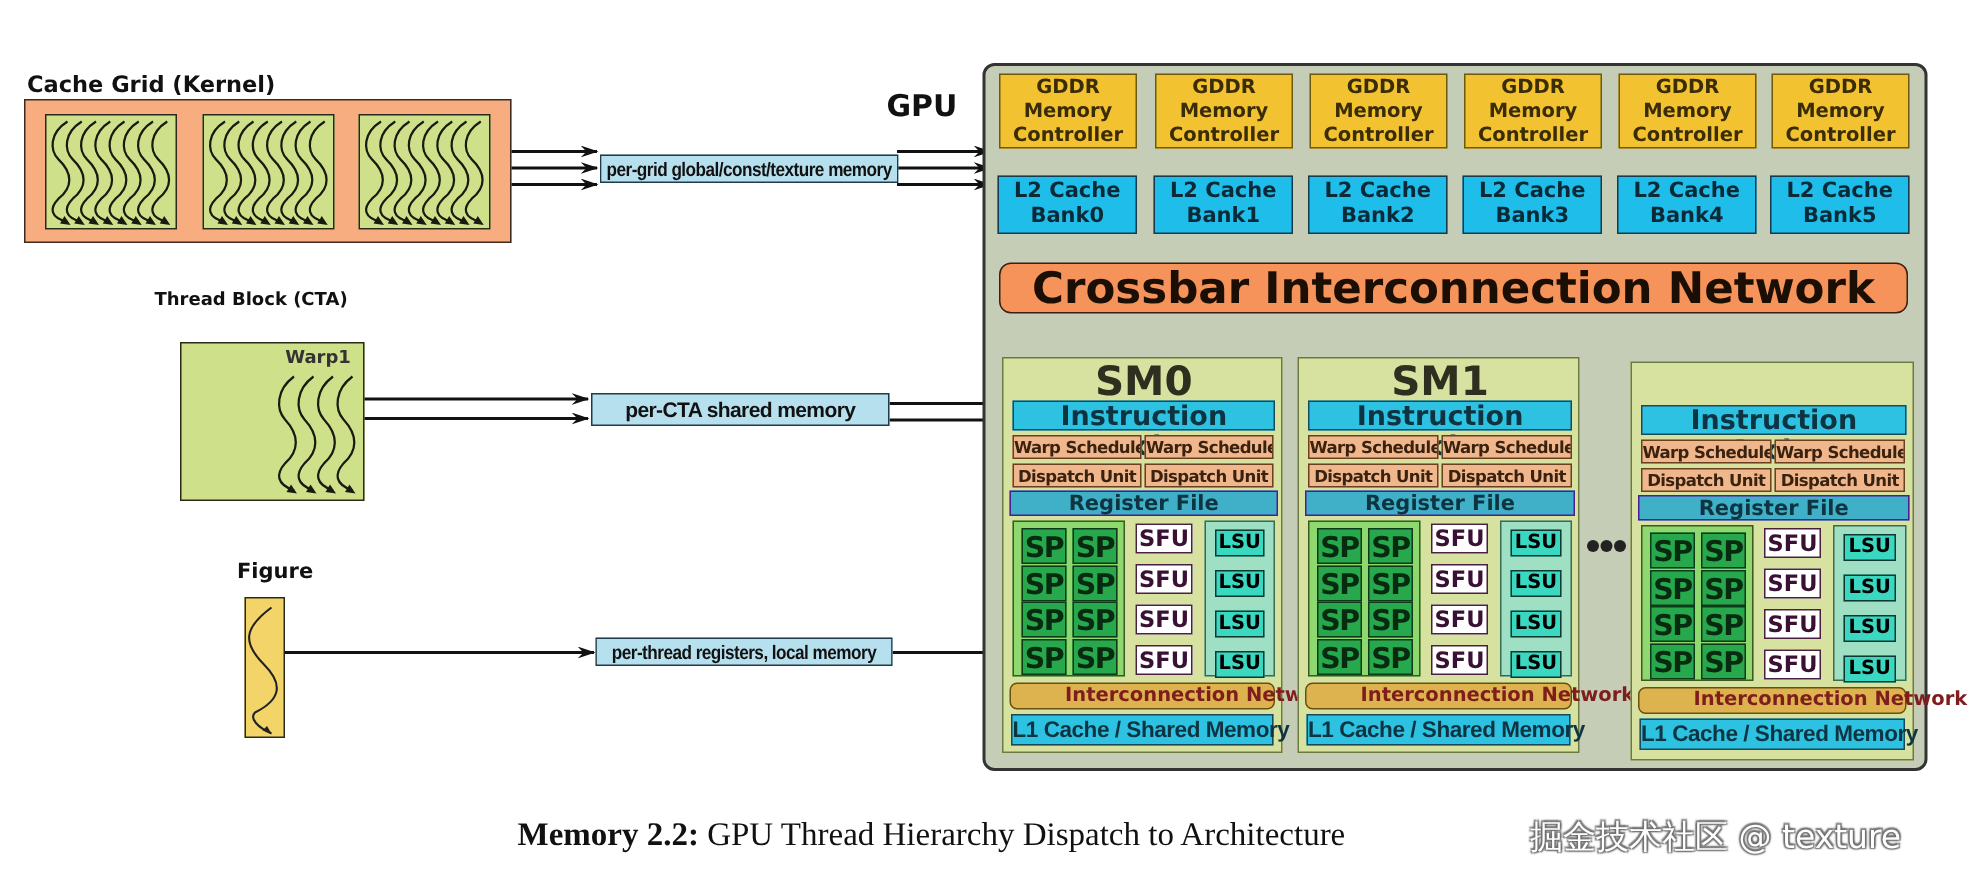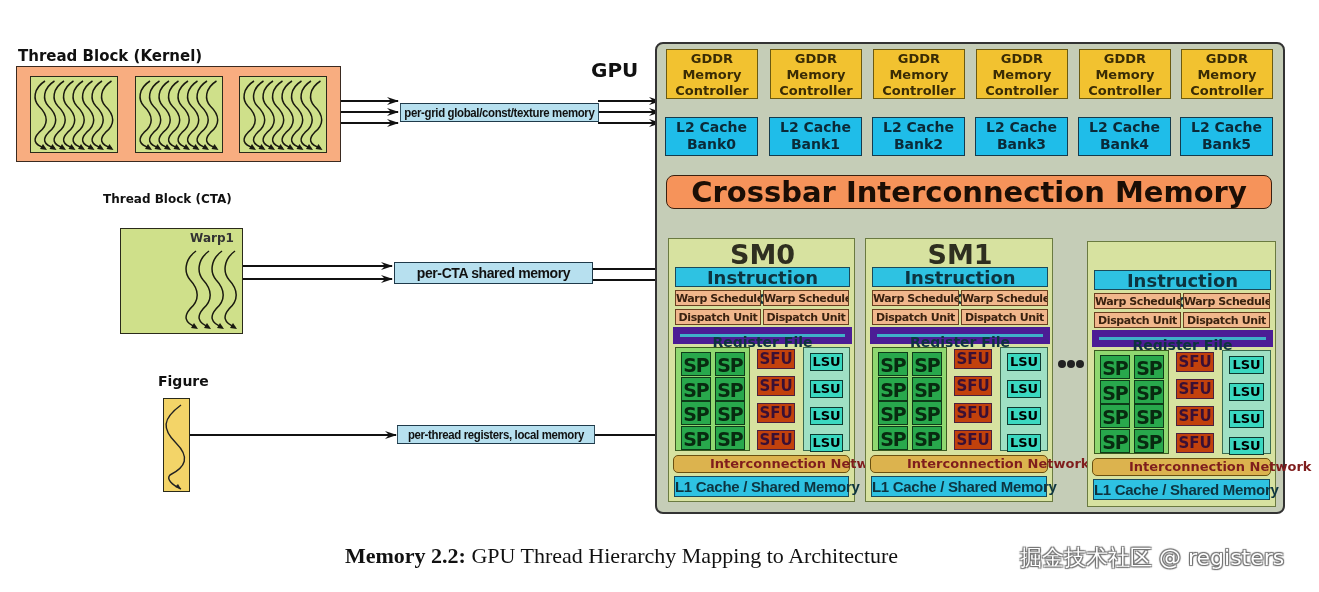--- a/index.html
+++ b/index.html
@@ -28,46 +28,46 @@
         font-weight:bold; font-size:14px; line-height:17px; text-align:center; padding-top:1px; }
   .xbar { background:#f6935a; border:1.5px solid #3a2010; border-radius:8px;
           font-weight:bold; font-size:29px; color:#1b0e05; text-align:center; line-height:32px; }
   .sm { background:#d7e2a0; border:1px solid #6a7a40; }
   .sm-title { font-weight:bold; font-size:27px; color:#2f2f20; text-align:center; line-height:26px; }
   .icache { background:#2ec2e2; border:1px solid #1a4a5a; color:#0d3440;
             font-weight:bold; font-size:18px; text-align:center; line-height:20px; }
   .ws { background:#f1b78c; border:1px solid #6a4020; color:#3a2210;
         font-weight:bold; font-size:11px; text-align:center; line-height:15px; white-space:nowrap;
         overflow:hidden; letter-spacing:-0.4px; }
-  .regfile { background:#3fb0c8; border:7px solid #4c1d95; color:#0d3440;
+  .regfile { background:#3fb0c8; border:1px solid #4c1d95; color:#0d3440;
              font-weight:bold; font-size:14px; text-align:center; line-height:16px; }
   .sp-area { background:#8fd870; border:1px solid #3a5a20; }
   .sp { background:#28a84c; border:1px solid #0d3a18; color:#082a10;
         font-weight:bold; font-size:19px; text-align:center; line-height:24px; letter-spacing:-1px; }
-  .sfu { background:#c2410c; border:1px solid #4a2040; color:#3a1035;
+  .sfu { background:#ffffff; border:1px solid #4a2040; color:#3a1035;
          font-weight:bold; font-size:15px; text-align:center; line-height:19px; }
   .lsu-area { background:#9fe0c4; border:1px solid #3a6a50; }
   .lsu { background:#3ad8c0; border:1px solid #0d3a30; color:#000000;
          font-weight:bold; font-size:13px; text-align:center; line-height:16px; }
   .icn { background:#dcb34e; border:1px solid #6a5010; border-radius:5px; color:#7f1d1d;
          font-weight:bold; font-size:13px; text-align:center; line-height:16px; white-space:nowrap;padding-left:36px; }
   .l1 { background:#2ec2e2; border:1px solid #1a4a5a; color:#0d3440;
         font-family:"Liberation Sans", sans-serif; font-weight:bold; font-size:15px;
         text-align:center; line-height:20px; white-space:nowrap; letter-spacing:-0.3px; }
   .dot { width:8px; height:8px; background:#222; border-radius:50%; }
 
   .caption { font-family:"Liberation Serif", serif; font-size:22px; color:#111; white-space:nowrap; }
   .caption b { font-weight:bold; }
   .watermark { font-family:"DejaVu Sans", sans-serif; font-size:22px; color:#fff; white-space:nowrap;
                text-shadow: 0 0 1px #555, 1px 1px 1px #777, -1px -1px 1px #777, 1px -1px 1px #777, -1px 1px 1px #777; }
 </style>
 </head>
 <body>
 
-<div class="abs lbl" style="left:18px;top:47px;font-size:15px;">Thread Block (Kernel)</div>
+<div class="abs lbl" style="left:18px;top:47px;font-size:15px;">Cache Grid (Kernel)</div>
 <div class="abs grid-outer" style="left:16px;top:66px;width:325px;height:96px;">
   <div class="abs block" style="left:13px;top:9px;width:88px;height:77px;"><svg class="warps" width="88" height="77">
         <path d="M14 4 C 2 11.549999999999999, 2 23.099999999999998, 8 29.26 C 17.6 38.5, 17.6 47.74, 8 55.44 C 2 61.6, 2 67.76, 14 71" fill="none" stroke="#1a1a10" stroke-width="1.5"></path>
         <path d="M16 73 l-7 -1 l3 -5 z" fill="#1a1a10"></path>
         <path d="M23.5 4 C 11.5 11.549999999999999, 11.5 23.099999999999998, 17.5 29.26 C 27.1 38.5, 27.1 47.74, 17.5 55.44 C 11.5 61.6, 11.5 67.76, 23.5 71" fill="none" stroke="#1a1a10" stroke-width="1.5"></path>
         <path d="M25.5 73 l-7 -1 l3 -5 z" fill="#1a1a10"></path>
         <path d="M33 4 C 21 11.549999999999999, 21 23.099999999999998, 27 29.26 C 36.6 38.5, 36.6 47.74, 27 55.44 C 21 61.6, 21 67.76, 33 71" fill="none" stroke="#1a1a10" stroke-width="1.5"></path>
         <path d="M35 73 l-7 -1 l3 -5 z" fill="#1a1a10"></path>
         <path d="M42.5 4 C 30.5 11.549999999999999, 30.5 23.099999999999998, 36.5 29.26 C 46.1 38.5, 46.1 47.74, 36.5 55.44 C 30.5 61.6, 30.5 67.76, 42.5 71" fill="none" stroke="#1a1a10" stroke-width="1.5"></path>
         <path d="M44.5 73 l-7 -1 l3 -5 z" fill="#1a1a10"></path>
@@ -246,21 +246,21 @@
       <div>GDDR</div>
       <div>Memory</div>
       <div>Controller</div>
     </div>
     <div class="abs l2" style="left:1180px;top:117px;width:93px;height:39px;">
       <div>L2 Cache</div>
       <div>Bank5</div>
     </div>
   </div>
 
-<div class="abs xbar" style="left:666px;top:175px;width:606px;height:34px;">Crossbar Interconnection Memory</div>
+<div class="abs xbar" style="left:666px;top:175px;width:606px;height:34px;">Crossbar Interconnection Network</div>
 
 <div id="sm-area">
     <div class="abs sm" style="left:668px;top:238px;width:187px;height:264px;">
       <div class="abs sm-title" style="left:0;top:3px;width:187px;">SM0</div>
       <div class="abs icache" style="left:6px;top:28px;width:175px;height:20px;">Instruction Cache</div>
       <div class="abs ws" style="left:6px;top:51px;width:86px;height:16px;">Warp Scheduler</div>
       <div class="abs ws" style="left:94px;top:51px;width:86px;height:16px;">Warp Scheduler</div>
       <div class="abs ws" style="left:6px;top:70px;width:86px;height:16px;">Dispatch Unit</div>
       <div class="abs ws" style="left:94px;top:70px;width:86px;height:16px;">Dispatch Unit</div>
       <div class="abs regfile" style="left:4px;top:88px;width:179px;height:17px;">Register File</div>
@@ -349,14 +349,14 @@
       <div class="abs l1" style="left:5px;top:237px;width:177px;height:21px;">L1 Cache / Shared Memory</div>
     </div>
   </div>
 
 <div class="abs" style="left:1058px;top:360px;">
   <div class="abs dot" style="left:0;top:0;"></div>
   <div class="abs dot" style="left:9px;top:0;"></div>
   <div class="abs dot" style="left:18px;top:0;"></div>
 </div>
 
-<div class="abs caption" style="left:345px;top:543px;"><b>Memory 2.2:</b><span> GPU Thread Hierarchy Mapping to Architecture</span></div>
-<div class="abs watermark" style="left:1020px;top:543px;">掘金技术社区 @ registers</div>
+<div class="abs caption" style="left:345px;top:543px;"><b>Memory 2.2:</b><span> GPU Thread Hierarchy Dispatch to Architecture</span></div>
+<div class="abs watermark" style="left:1020px;top:543px;">掘金技术社区 @ texture</div>
 
 </body></html>

